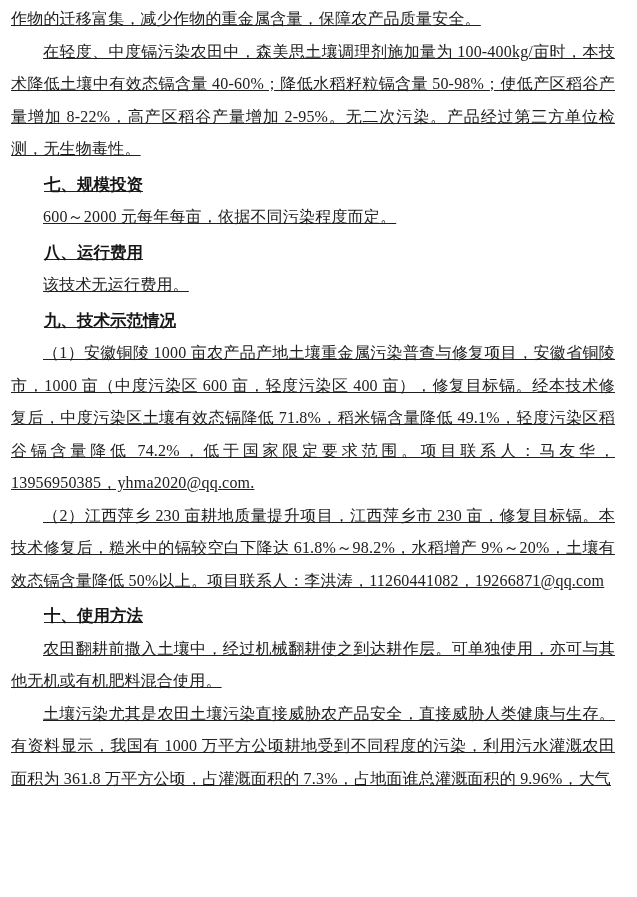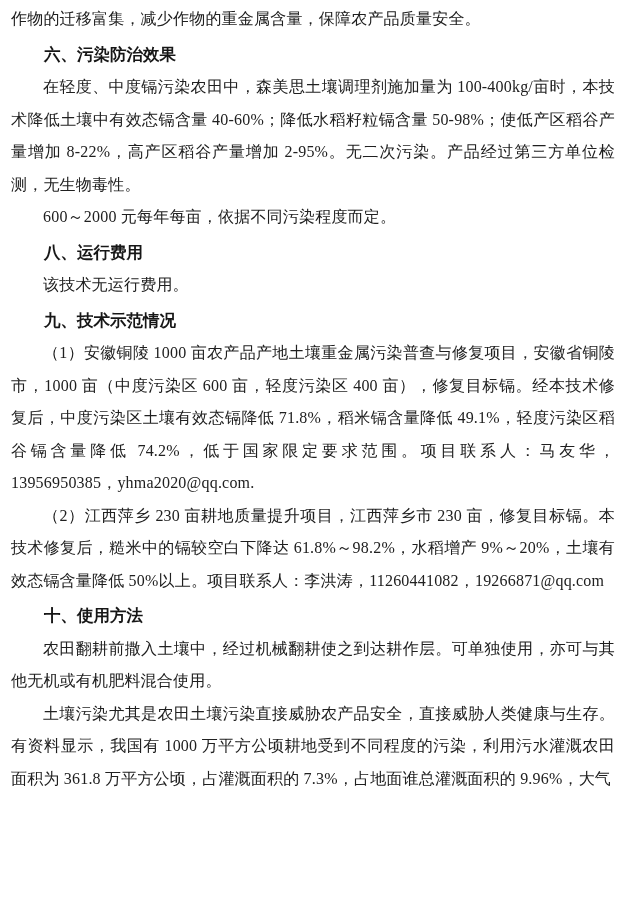--- a/index.html
+++ b/index.html
@@ -8,20 +8,21 @@
     background: #ffffff;
   }
   .page {
     position: relative;
     width: 637px;
     height: 837px;
     background: #ffffff;
     color: #202020;
     overflow: hidden;
     font-family: "Liberation Serif", "DejaVu Serif", serif;
+    text-decoration: underline;
   }
   .content {
     padding: 3px 22px 0 11px; 
     font-size: 16px;
     line-height: 32.5px;
   }
   .para {
     margin: 0;
     text-align: justify;
     text-indent: 2em;
@@ -52,24 +53,24 @@
   }
 </style>
 </head>
 <body>
 
 <div class="page">
   <div class="content">
 
     <p class="para continuation">作物的迁移富集，减少作物的重金属含量，保障农产品质量安全。</p>
 
-    <h3 class="heading">六、污染防治效果</h3>
 
     <p class="para">在轻度、中度镉污染农田中，森美思土壤调理剂施加量为 100-400kg/亩时，本技术降低土壤中有效态镉含量 40-60%；降低水稻籽粒镉含量 50-98%；使低产区稻谷产量增加 8-22%，高产区稻谷产量增加 2-95%。无二次污染。产品经过第三方单位检测，无生物毒性。</p>
 
+    <h3 class="heading">七、规模投资</h3>
 
     <p class="para">600～2000 元每年每亩，依据不同污染程度而定。</p>
 
     <h3 class="heading">八、运行费用</h3>
 
     <p class="para">该技术无运行费用。</p>
 
     <h3 class="heading">九、技术示范情况</h3>
 
     <p class="para">（1）安徽铜陵 1000 亩农产品产地土壤重金属污染普查与修复项目，安徽省铜陵市，1000 亩（中度污染区 600 亩，轻度污染区 400 亩），修复目标镉。经本技术修复后，中度污染区土壤有效态镉降低 71.8%，稻米镉含量降低 49.1%，轻度污染区稻谷镉含量降低 74.2%，低于国家限定要求范围。项目联系人：马友华，13956950385，yhma2020@qq.com.</p>

